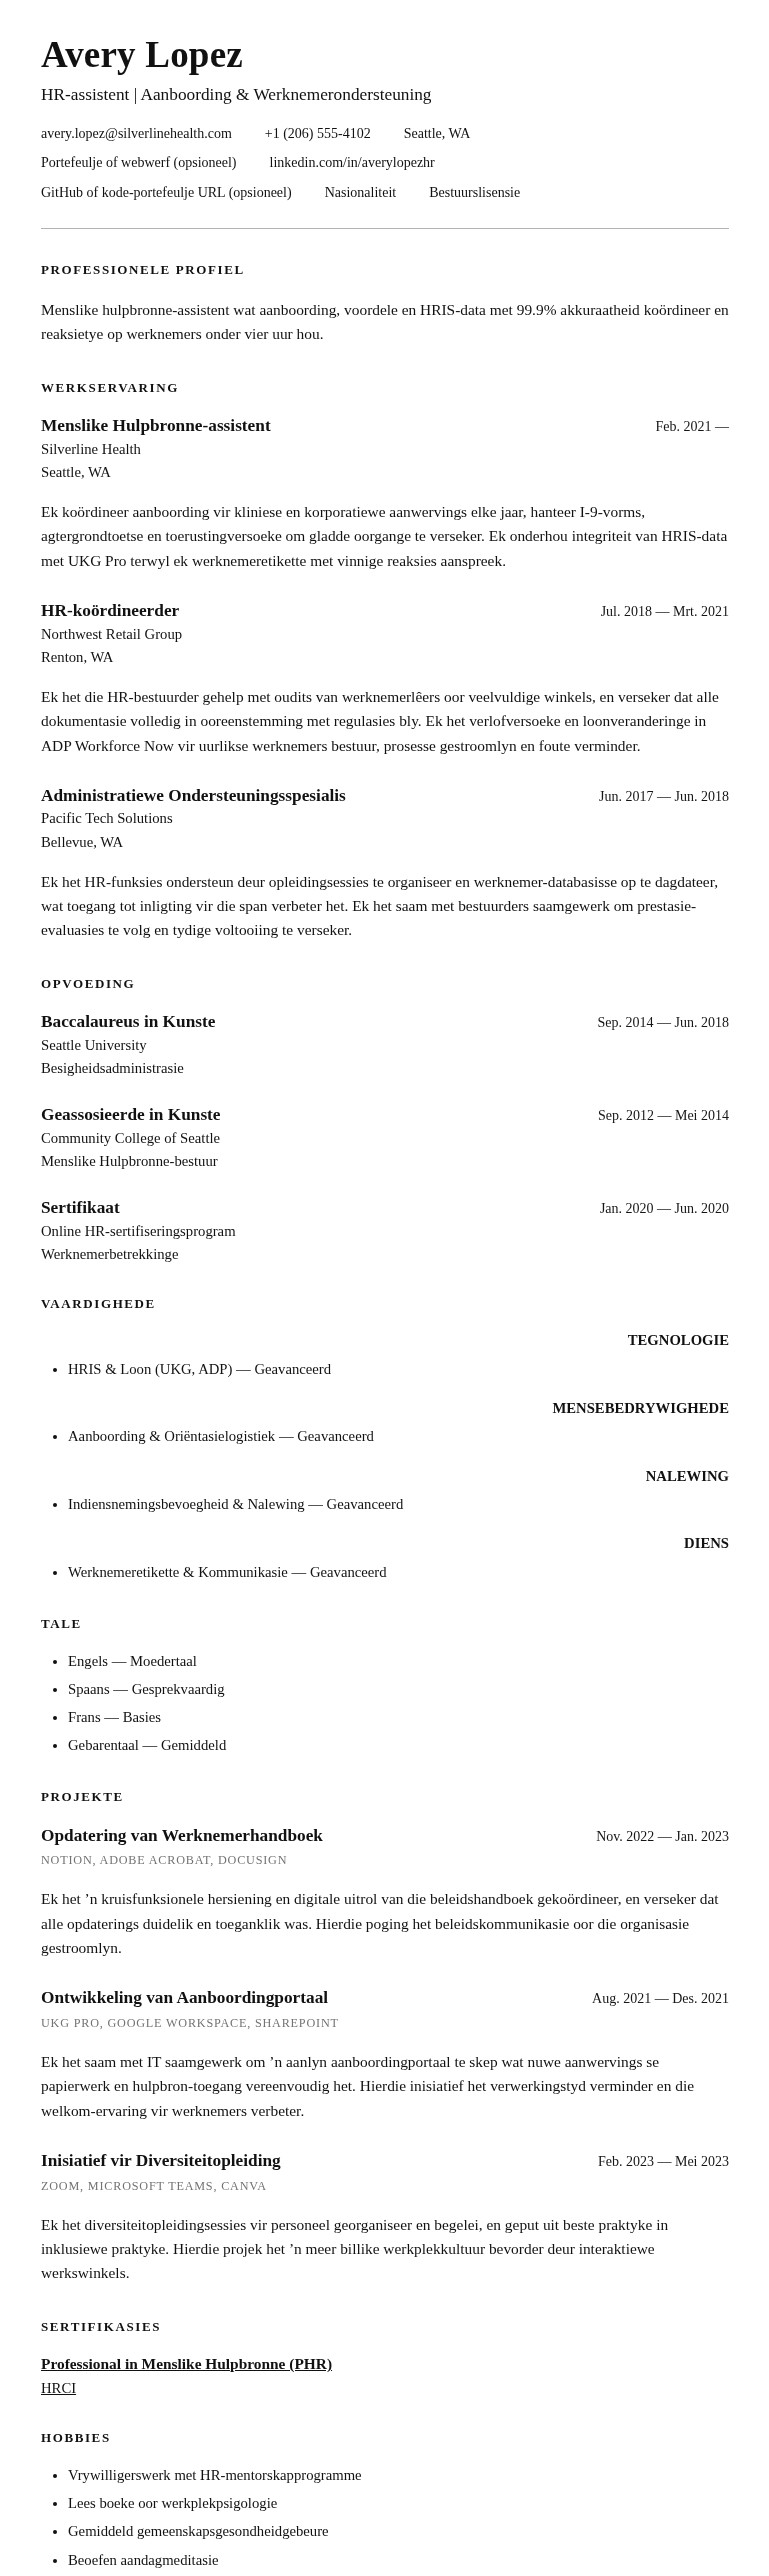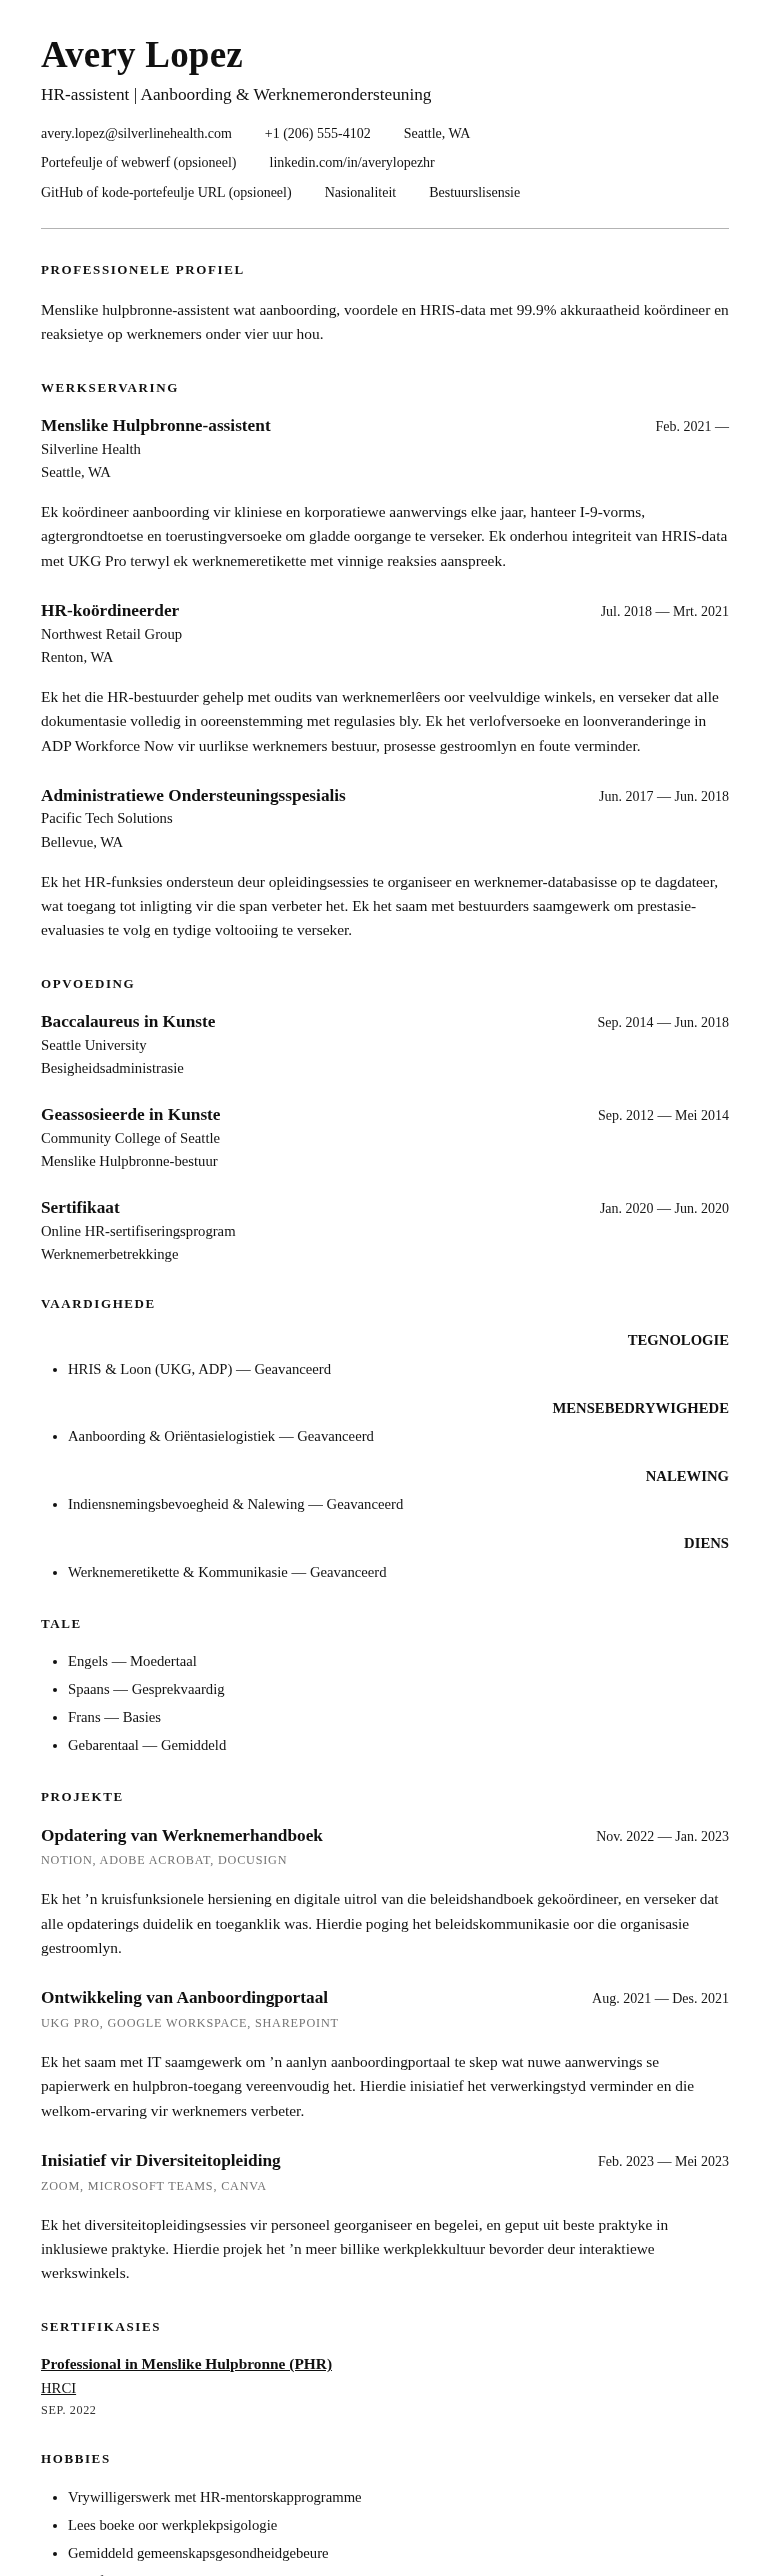--- a/index.html
+++ b/index.html
@@ -221,21 +221,20 @@
       <div class="tools">ZOOM, MICROSOFT TEAMS, CANVA</div>
       <p class="desc">Ek het diversiteitopleidingsessies vir personeel georganiseer en begelei, en geput uit beste praktyke in inklusiewe praktyke. Hierdie projek het ’n meer billike werkplekkultuur bevorder deur interaktiewe werkswinkels.</p>
     </article>
   </section>
 
   <section class="section">
     <h2 class="section-heading">SERTIFIKASIES</h2>
     <article class="entry">
       <h3 class="cert-title">Professional in Menslike Hulpbronne (PHR)</h3>
       <div class="cert-issuer">HRCI</div>
-      <div class="cert-date">SEP. 2022</div>
     </article>
   </section>
 
   <section class="section">
     <h2 class="section-heading">HOBBIES</h2>
     <ul class="bullets" style="margin-top:0;">
       <li>Vrywilligerswerk met HR-mentorskapprogramme</li>
       <li>Lees boeke oor werkplekpsigologie</li>
       <li>Gemiddeld gemeenskapsgesondheidgebeure</li>
       <li>Beoefen aandagmeditasie</li>

